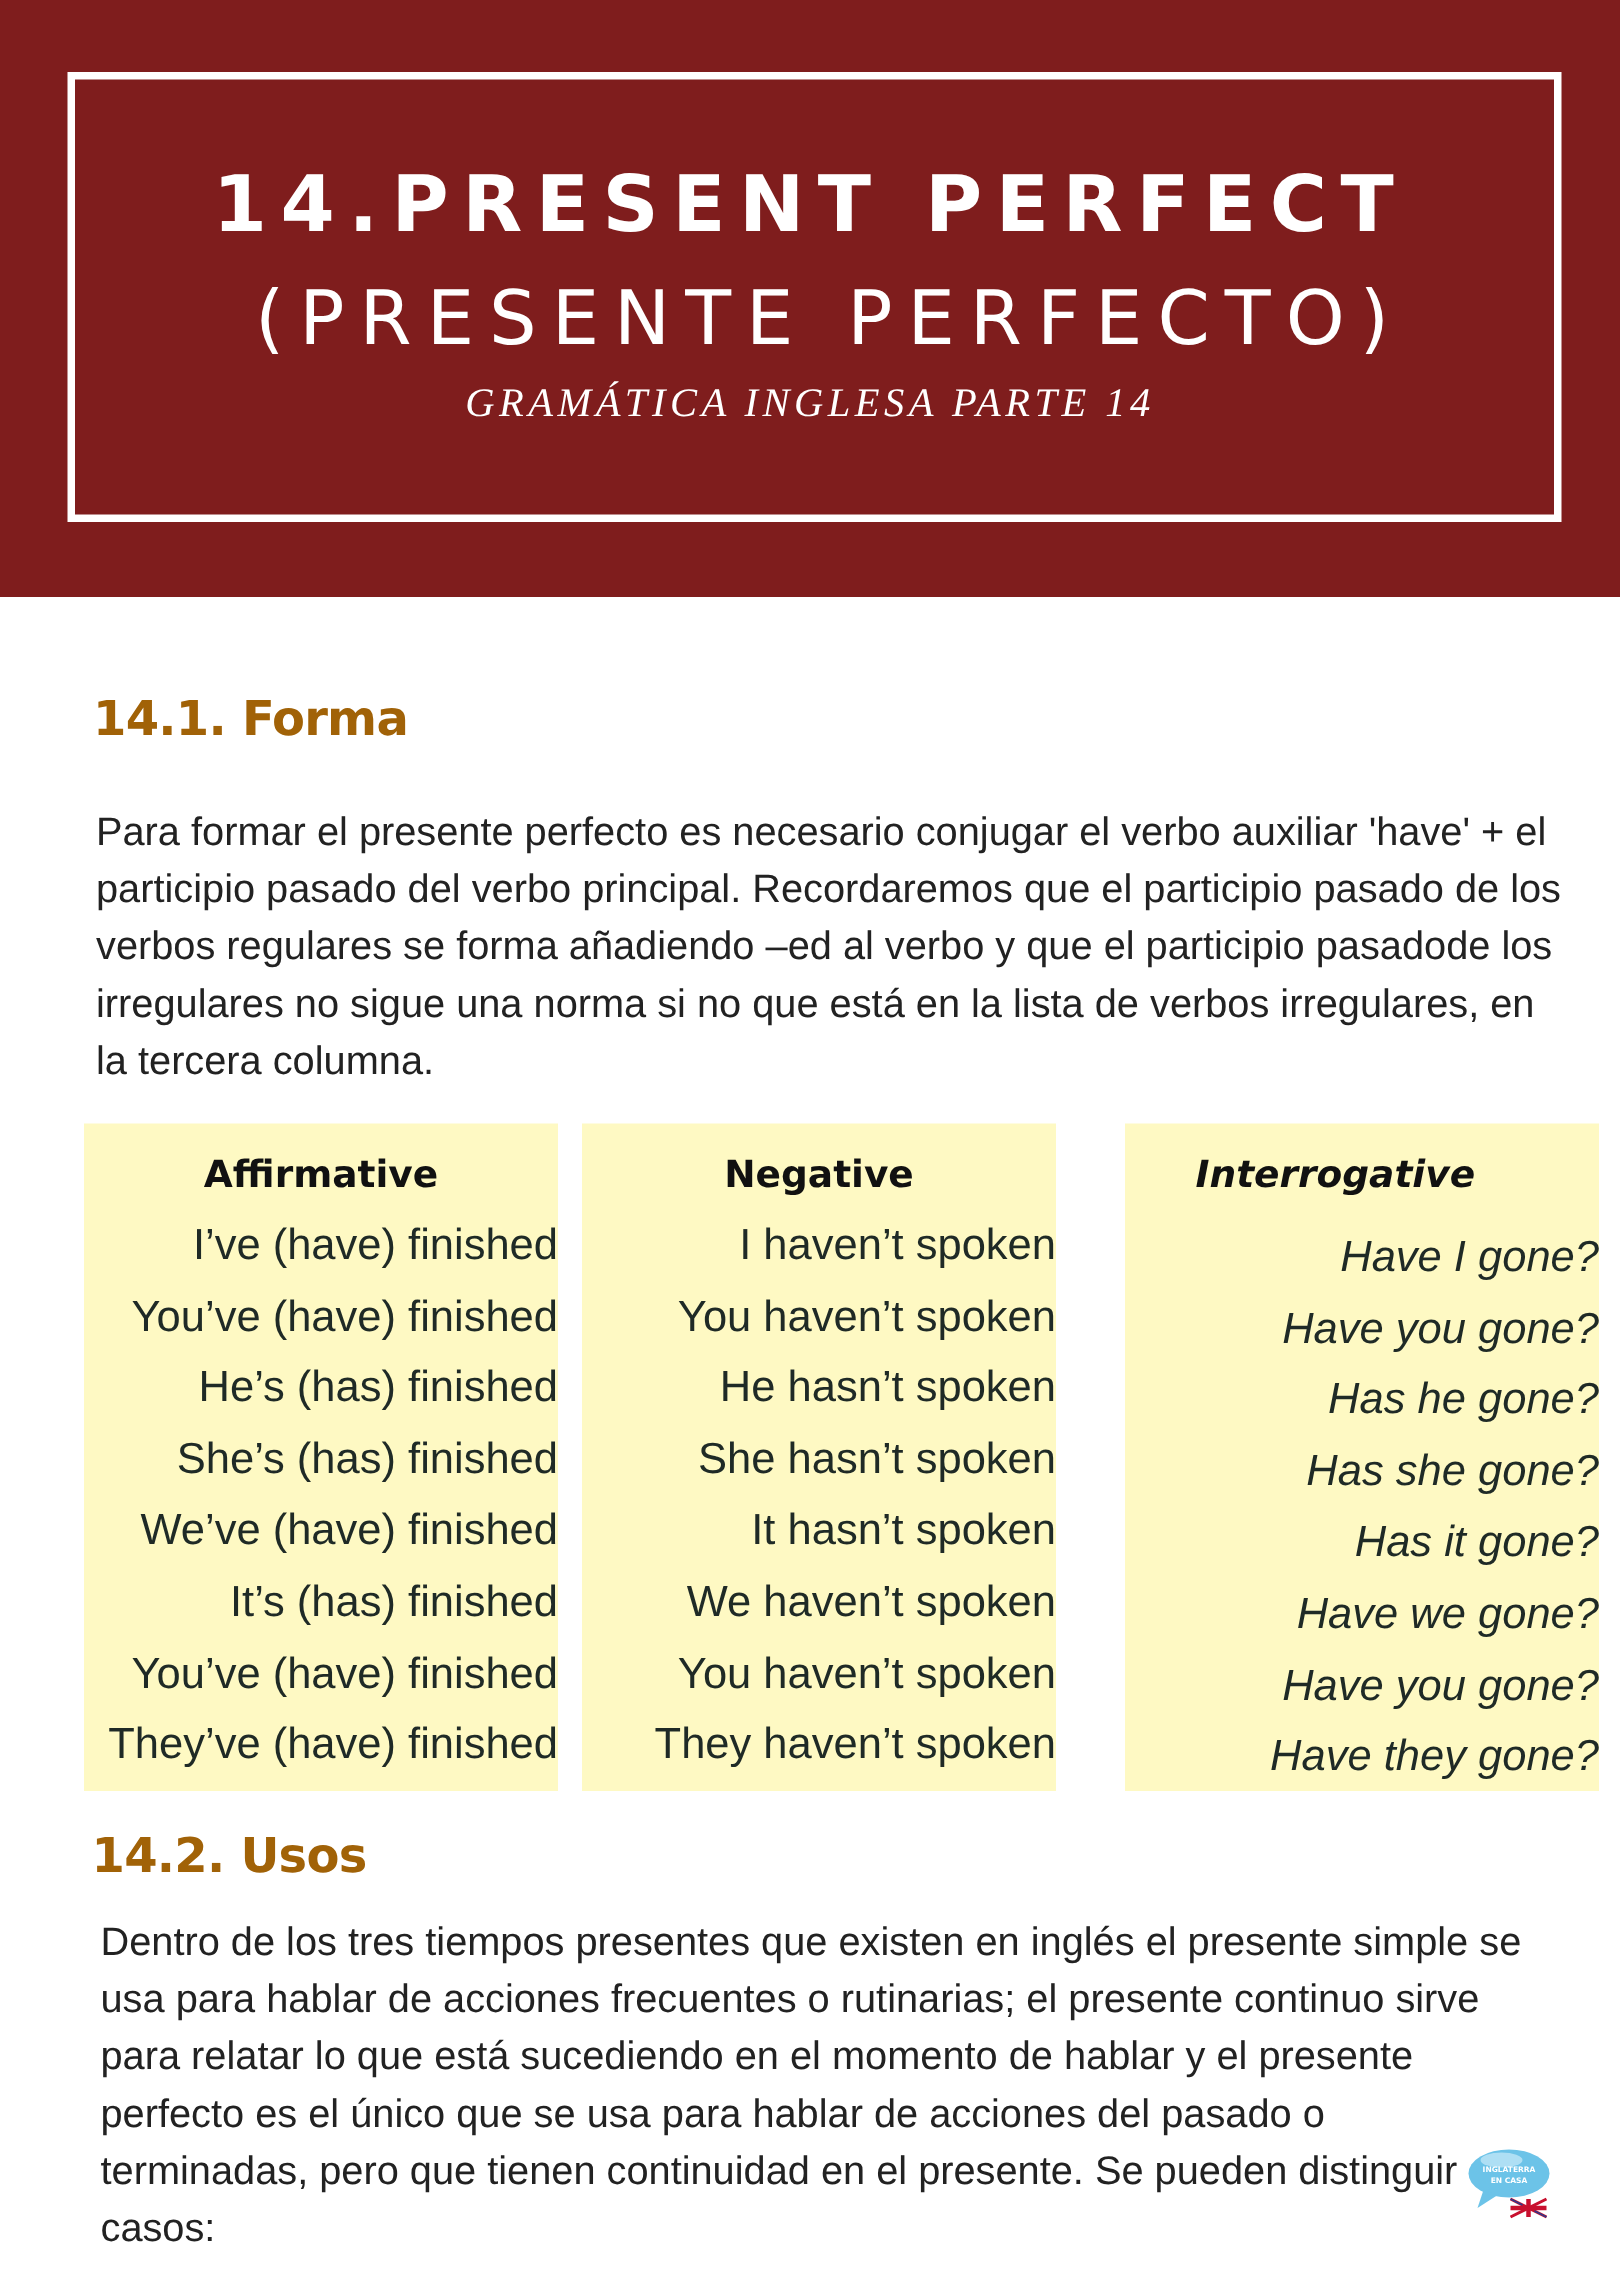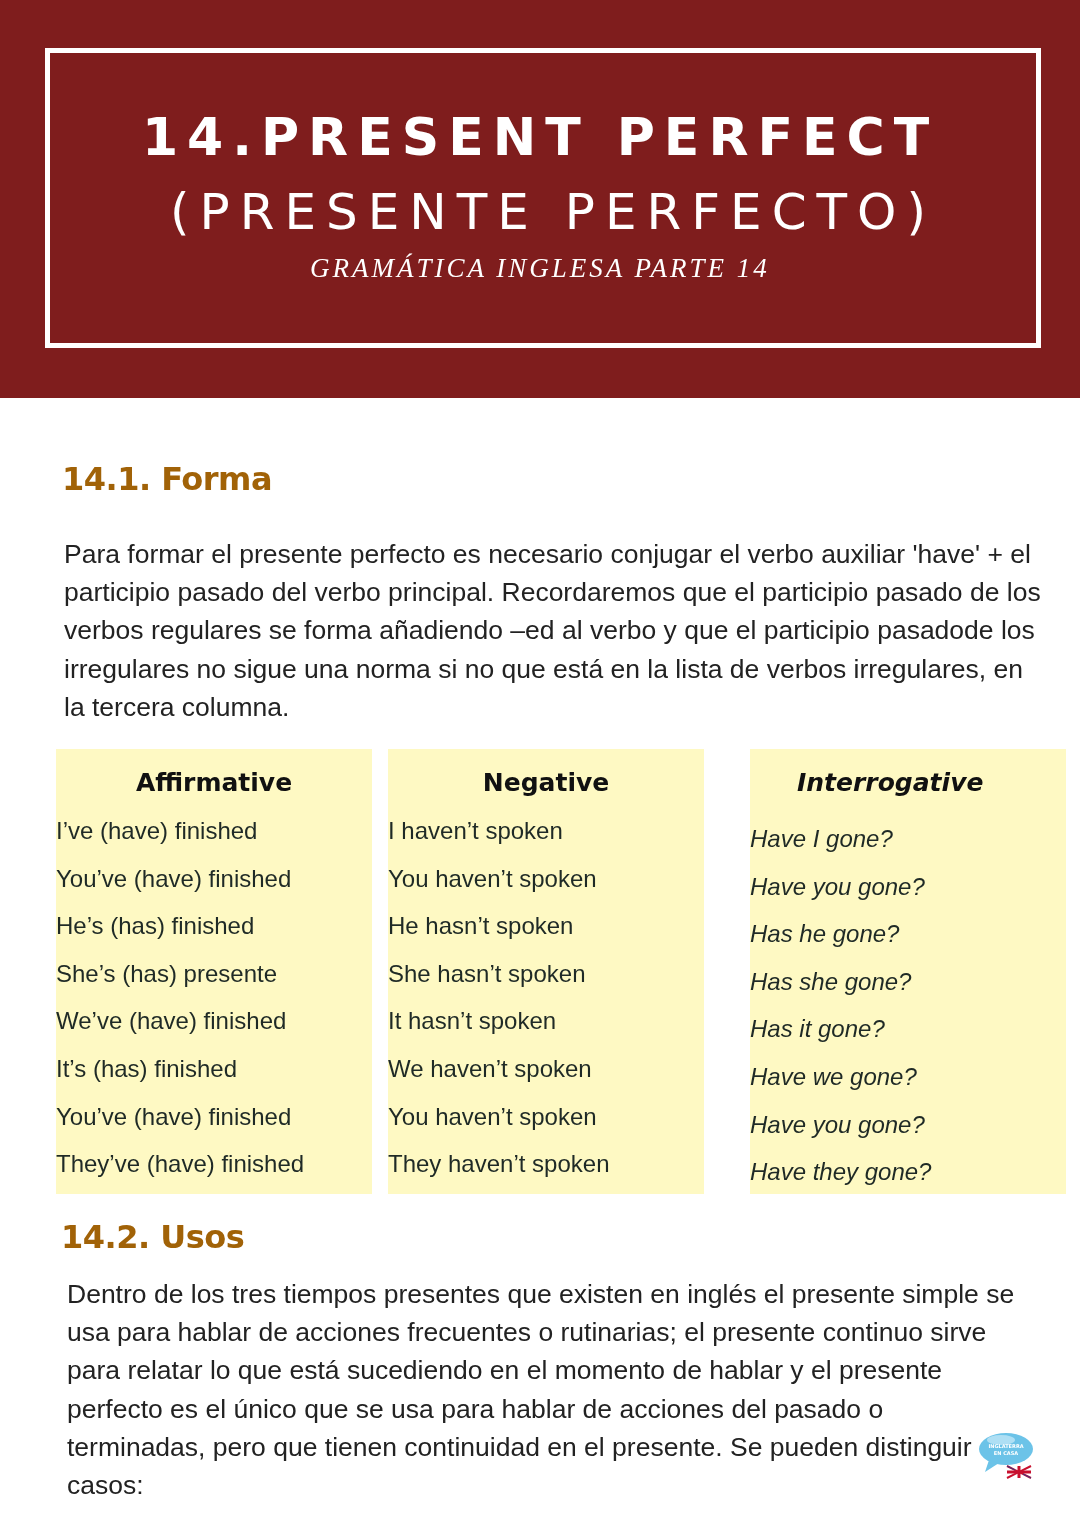--- a/index.html
+++ b/index.html
@@ -104,23 +104,23 @@
     }
     .box-int .conj-title { text-align: left; padding-left: 47px; }
     .conj-list {
       position: absolute;
       left: 0; right: 0; top: 58px;
       list-style: none;
       margin: 0; padding: 0;
     }
     .box-int .conj-list { top: 66px; }
     .conj-list li {
-      text-align: left;
+      text-align: right;
       font-family: "Liberation Sans", sans-serif;
-      font-size: 24px;
+      font-size: 29px;
       line-height: 47.6px;
       height: 47.6px;
       color: #1f2a26;
       white-space: nowrap;
     }
     .logo {
       position: absolute;
       left: 977px; top: 1430px;
       width: 60px; height: 50px;
     }
@@ -137,21 +137,21 @@
 
 <h2 class="section-heading h-forma">14.1. Forma</h2>
 <p class="para para-forma">Para formar el presente perfecto es necesario conjugar el verbo auxiliar 'have' + el participio pasado del verbo principal. Recordaremos que el participio pasado de los verbos regulares se forma añadiendo –ed al verbo y que el participio pasadode los irregulares no sigue una norma si no que está en la lista de verbos irregulares, en la tercera columna.</p>
 
 <div class="conj-box box-aff">
   <div class="conj-title">Affirmative</div>
   <ul class="conj-list">
     <li>I’ve (have) finished</li>
     <li>You’ve (have) finished</li>
     <li>He’s (has) finished</li>
-    <li>She’s (has) presente</li>
+    <li>She’s (has) finished</li>
     <li>We’ve (have) finished</li>
     <li>It’s (has) finished</li>
     <li>You’ve (have) finished</li>
     <li>They’ve (have) finished</li>
   </ul>
 </div>
 
 <div class="conj-box box-neg">
   <div class="conj-title">Negative</div>
   <ul class="conj-list">

